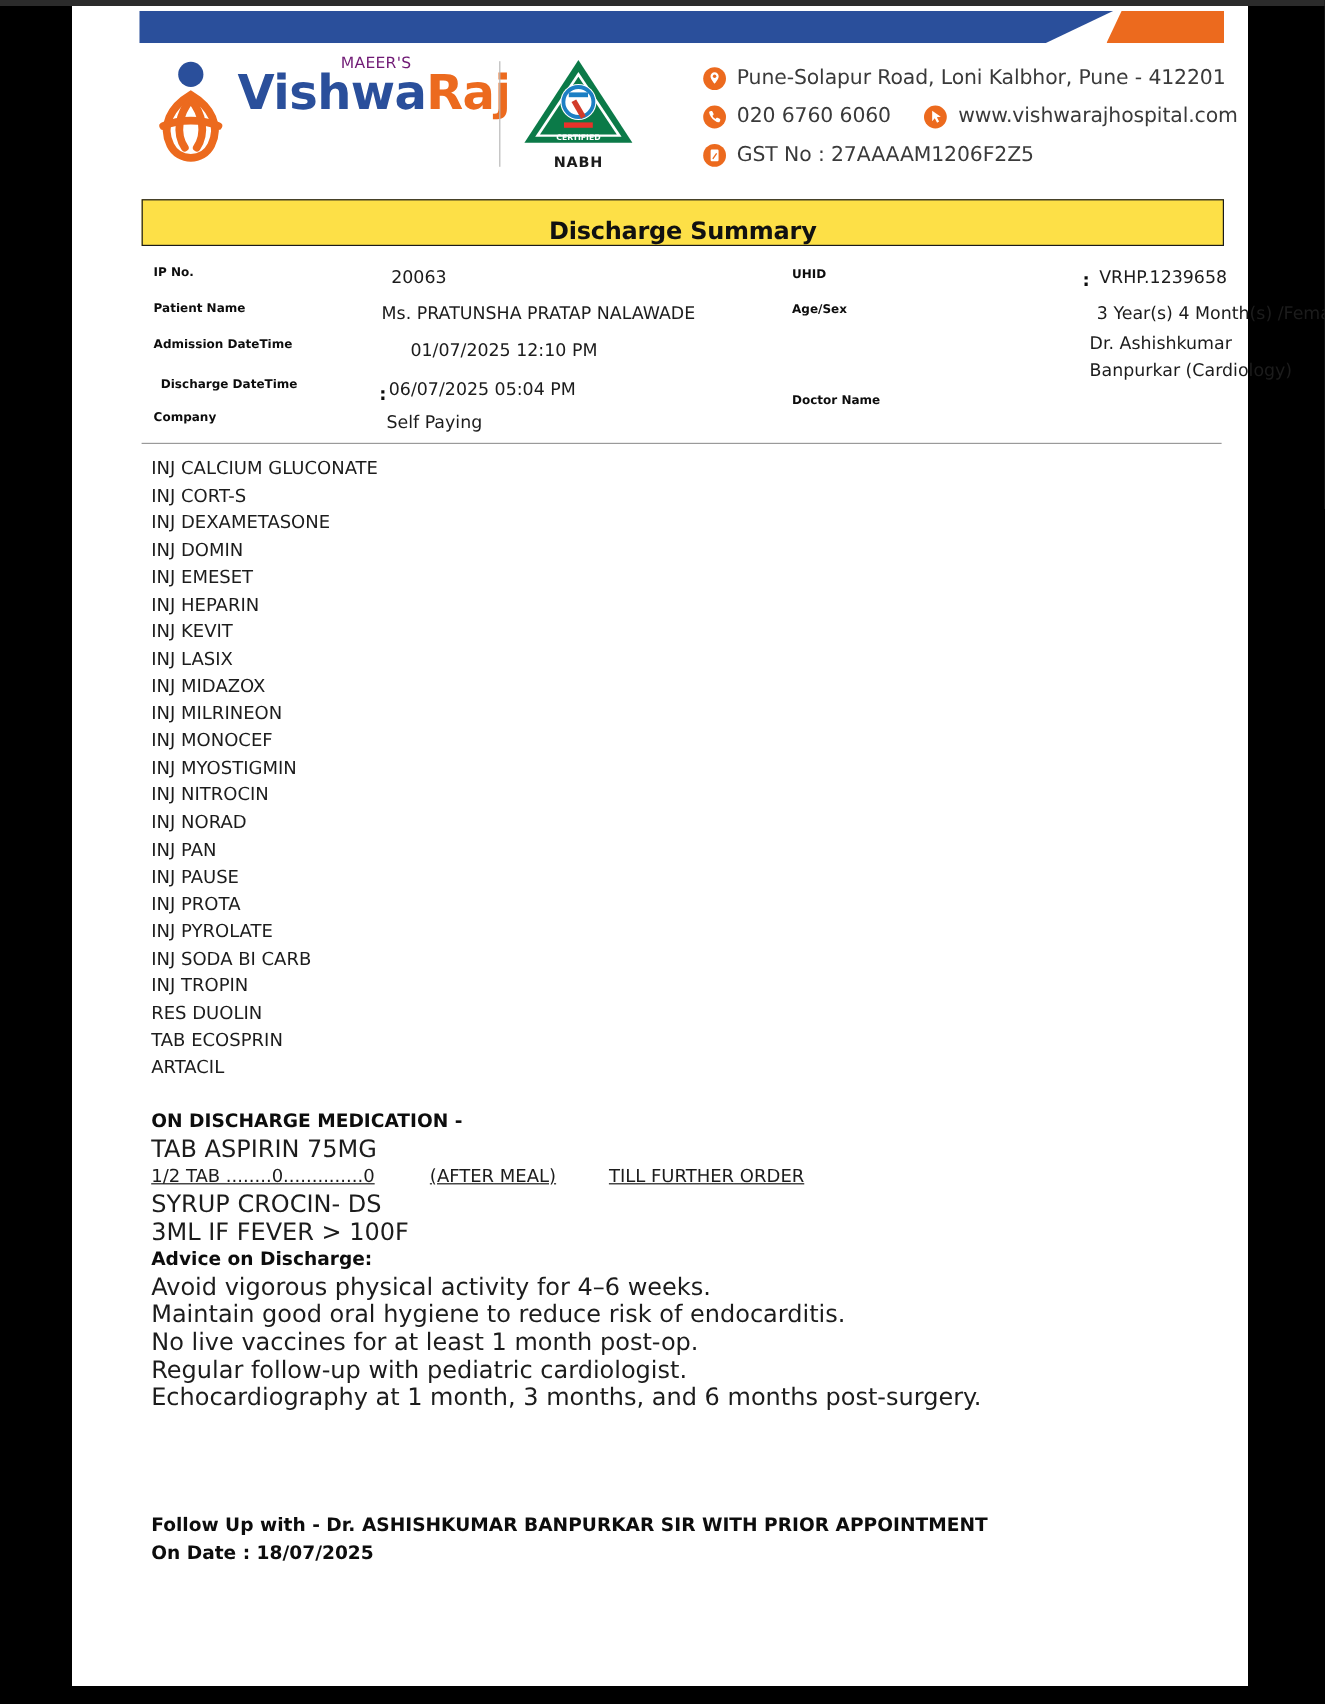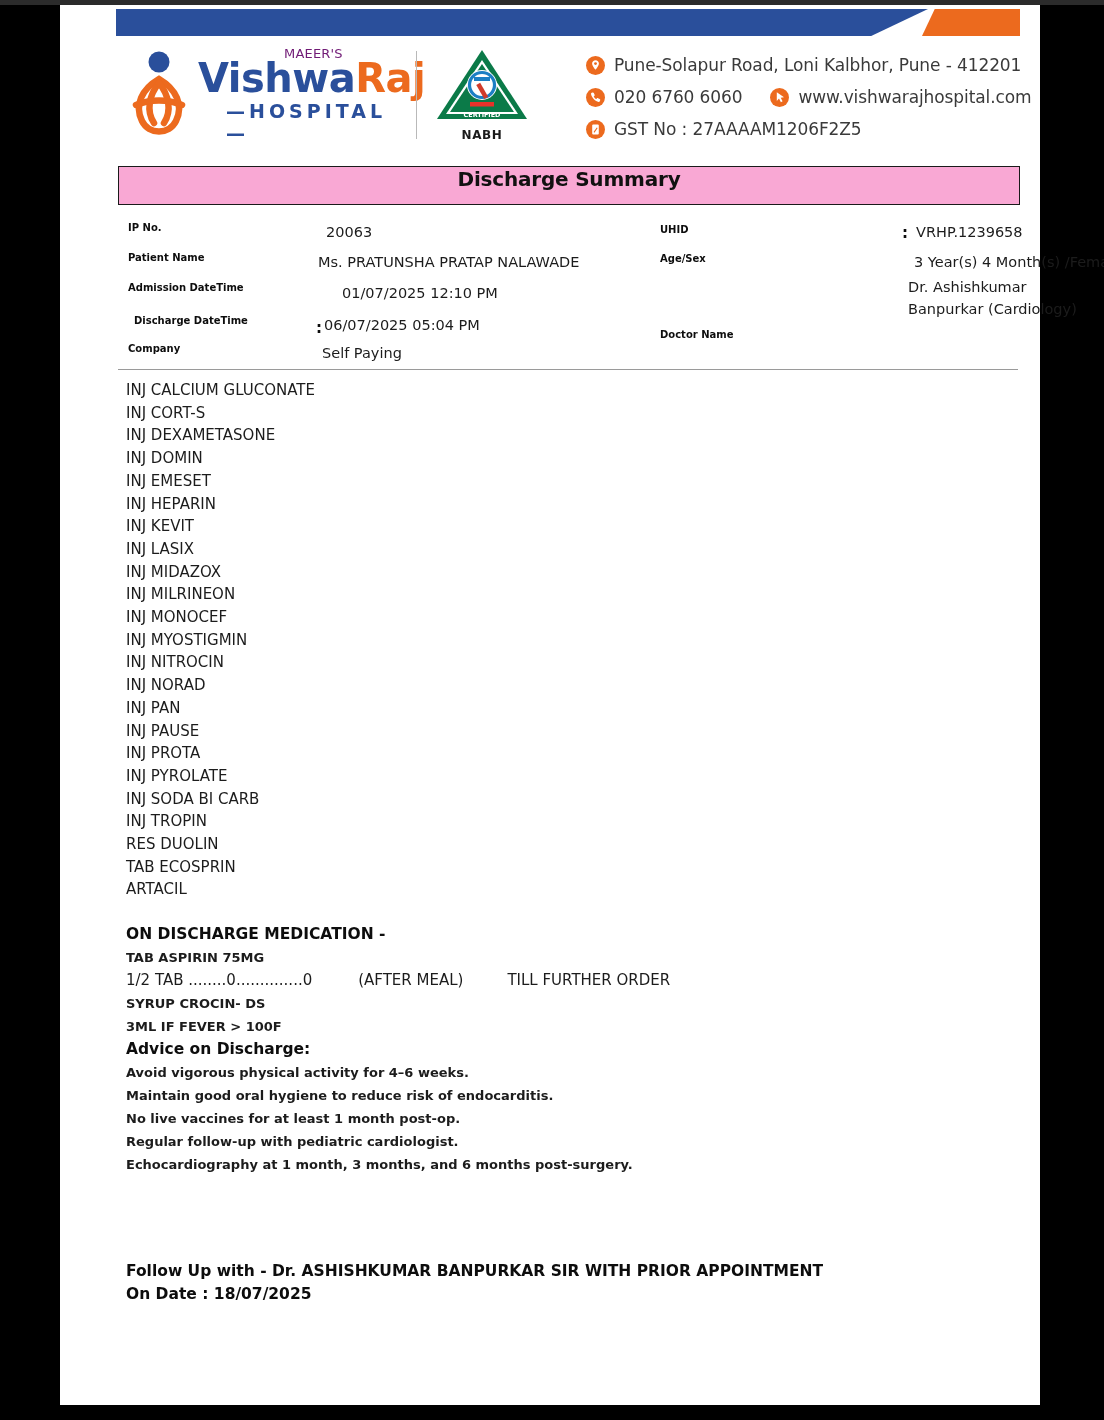--- a/index.html
+++ b/index.html
@@ -165,25 +165,25 @@
   }
   .c-gap { width: 28px; flex: 0 0 28px; }
 
   
   .title-bar {
     position: absolute;
     top: 161px;
     left: 58px;
     width: 902px;
     height: 39px;
-    background: #f9a8d4;
+    background: #fde047;
     border: 1.5px solid #1a1a1a;
     box-sizing: border-box;
     display: flex;
-    align-items: flex-start;
+    align-items: flex-end;
     justify-content: center;
   }
   .title-bar span {
     font-size: 20px;
     font-weight: bold;
     color: #111111;
     letter-spacing: -0.2px;
   }
 
   
@@ -236,32 +236,32 @@
     white-space: nowrap;
   }
   .sec-head {
     font-size: 15.5px;
     font-weight: bold;
     color: #0d0d0d;
     line-height: 23px;
     white-space: nowrap;
   }
   .body-line {
-    font-size: 13px;
+    font-size: 20px;
     color: #1c1c1c;
     line-height: 23px;
     white-space: nowrap;
-    font-weight: bold;
   }
   .spacer-lg { height: 22px; }
   .dose-row {
     font-size: 15px;
     color: #1c1c1c;
     line-height: 23px;
     white-space: pre;
+    text-decoration: underline;
   }
   .followup {
     position: absolute;
     top: 1255px;
     left: 66px;
     width: 900px;
   }
   .followup div {
     font-size: 15.5px;
     font-weight: bold;
@@ -303,21 +303,20 @@
               <path d="M37 30 C 20 40, 12 56, 20 72 C 27 86, 47 86, 54 72 C 62 56, 54 40, 37 30 Z"></path>
               <path d="M37 34 C 27 46, 24 62, 32 74"></path>
               <path d="M37 34 C 47 46, 50 62, 42 74"></path>
               <path d="M14 56 C 28 50, 46 50, 60 56"></path>
             </g>
           </svg>
         </div>
         <div class="logo-text">
           <div class="maeers">MAEER'S</div>
           <div class="brand"><span class="b1">Vishwa</span><span class="b2">Raj</span></div>
-          <div class="hospital">—HOSPITAL—</div>
         </div>
       </div>
 
       <div class="vdivider"></div>
 
       <div class="nabh-block">
         <svg width="96" height="76" viewBox="0 0 96 76">
           <polygon points="48,3 93,72 3,72" fill="#0b7a48"></polygon>
           <polygon points="48,13 84,67 12,67" fill="#ffffff"></polygon>
           <polygon points="48,17 80,65 16,65" fill="#0b7a48"></polygon>

